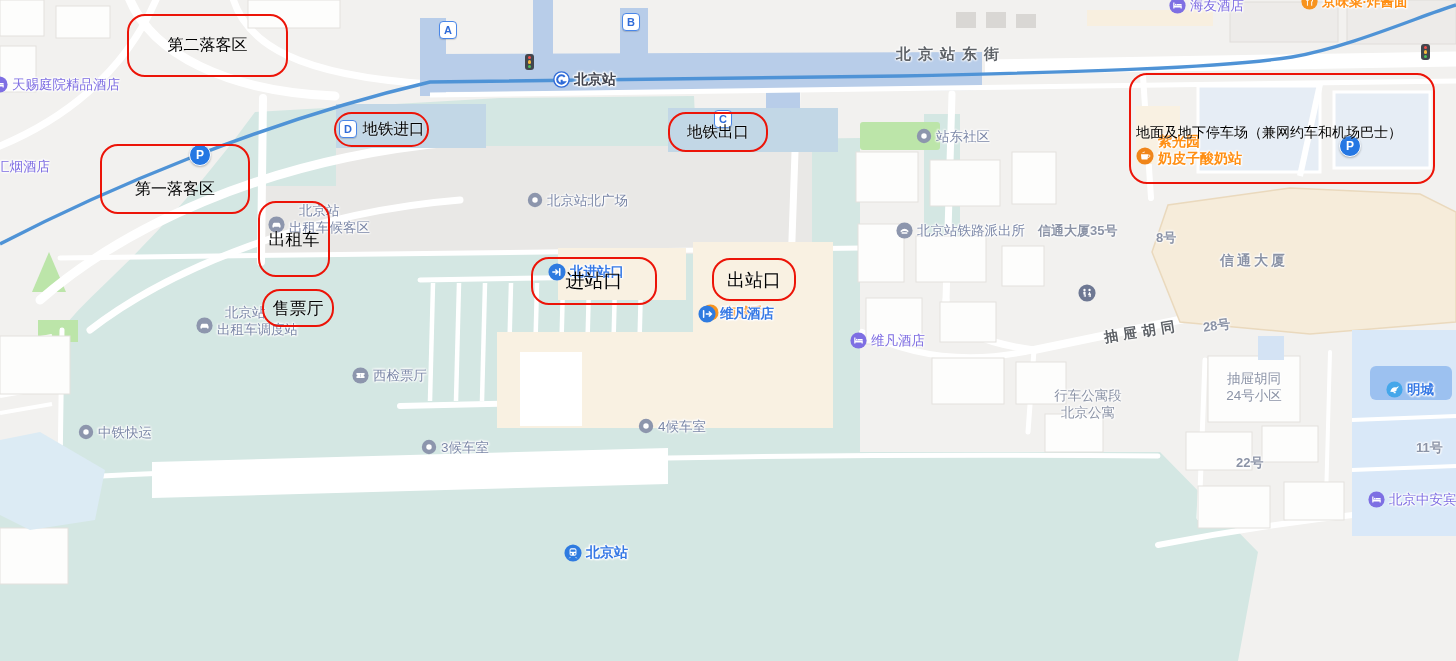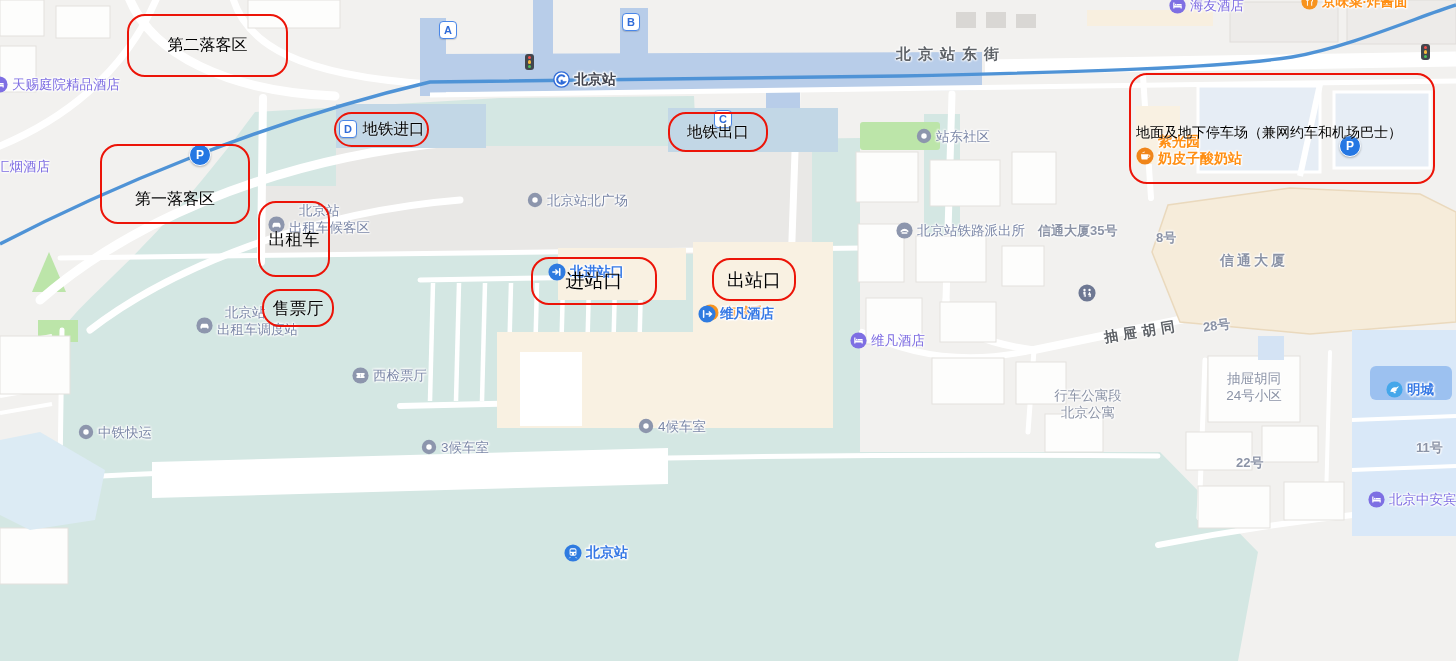--- a/index.html
+++ b/index.html
@@ -410,21 +410,21 @@
   <div class="maptext" style="left:1038px;top:222px">信通大厦35号</div>
   <div class="maptext" style="left:1156px;top:229px">8号</div>
   <div class="maptext" style="left:1220px;top:252px;font-size:14px;letter-spacing:3px">信通大厦</div>
   <div class="maptext" style="left:1203px;top:317px;transform:rotate(-8deg)">28号</div>
   <div class="maptext" style="left:1236px;top:454px">22号</div>
   <div class="maptext" style="left:1416px;top:439px">11号</div>
 
   <div class="anno" style="left:127px;top:14px;width:157px;height:59px;font-size:16px">
     <span>第二落客区</span>
   </div>
-  <div class="anno" style="left:100px;top:144px;width:150px;height:80px;font-size:16px;align-items:flex-end;padding-bottom:12px;box-sizing:border-box">
+  <div class="anno" style="left:100px;top:144px;width:150px;height:70px;font-size:16px;align-items:flex-end;padding-bottom:12px;box-sizing:border-box">
     <span>第一落客区</span>
   </div>
   <div class="anno" style="left:334px;top:112px;width:95px;height:35px;font-size:15.5px;padding-left:24px;box-sizing:border-box">
     <span>地铁进口</span>
   </div>
   <div class="anno" style="left:258px;top:201px;width:68px;height:72px;font-size:17px">
     <span>出租车</span>
   </div>
   <div class="anno" style="left:668px;top:112px;width:96px;height:36px;font-size:15.5px">
     <span>地铁出口</span>

